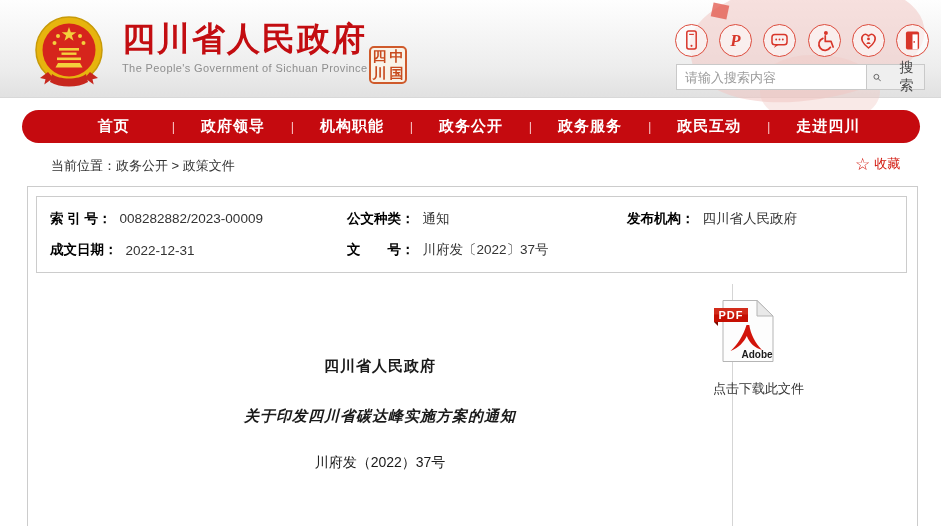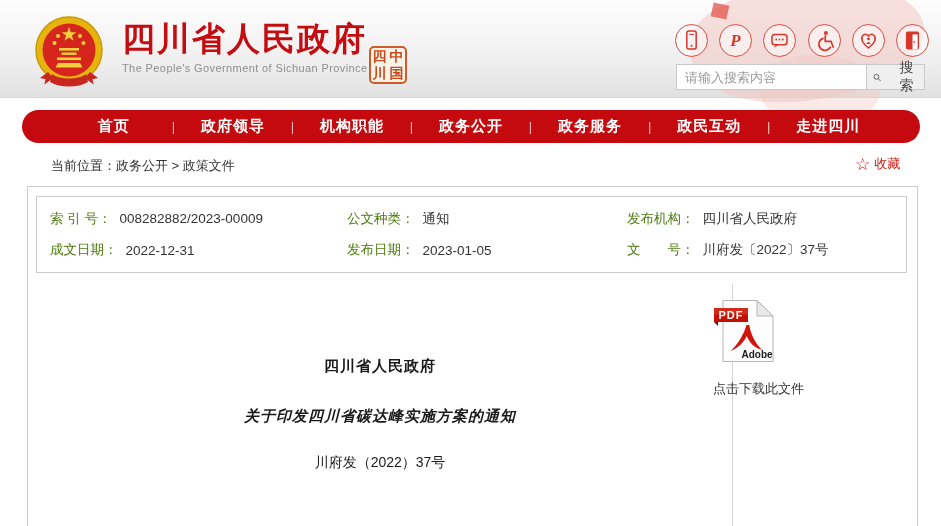--- a/index.html
+++ b/index.html
@@ -47,21 +47,21 @@
             color:#d2150b;cursor:pointer;text-decoration:none;}
   .star{font-size:17px;line-height:17px;}
   .fav-label{font-size:13px;}
   
   .container{position:absolute;left:27px;top:186px;width:889px;height:345px;box-sizing:content-box;
              border:1px solid #ccc;background:#fff;}
   .meta-box{position:absolute;left:8px;top:9px;width:871px;height:77px;box-sizing:border-box;
             border:1px solid #ccc;display:grid;grid-template-columns:297px 280px 1fr;
             grid-template-rows:1fr 1fr;padding:6px 0;}
   .meta-cell{display:flex;align-items:center;padding-left:13px;font-size:13.5px;}
-  .meta-label{font-weight:normal;color:#4d7c0f;white-space:pre;margin-right:8px;}
+  .meta-label{font-weight:bold;color:#000000;white-space:pre;margin-right:8px;}
   .meta-value{color:#333;}
   .divider{position:absolute;left:704px;top:97px;width:1px;height:248px;background:#d5d5d5;}
   .article{position:absolute;left:0;top:0;width:704px;height:345px;}
   .a-line{position:absolute;left:0;width:704px;text-align:center;color:#1a1a1a;}
   .a-org{top:170px;font-size:15px;font-weight:bold;letter-spacing:1px;}
   .a-title{top:220px;font-size:15px;font-weight:bold;letter-spacing:1px;font-style:italic;}
   .a-docno{top:267px;font-size:14px;}
   .sidebar{position:absolute;left:685px;top:112px;width:184px;}
   .pdf-link{display:inline-block;cursor:pointer;text-decoration:none;}
   .dl-text{margin-top:13px;font-size:13px;color:#333;cursor:pointer;display:block;text-decoration:none;}
@@ -200,24 +200,20 @@
       </div>
       <div class="meta-cell">
         <span class="meta-label">发布机构：</span>
         <span class="meta-value">四川省人民政府</span>
       </div>
       <div class="meta-cell">
         <span class="meta-label">成文日期：</span>
         <span class="meta-value">2022-12-31</span>
       </div>
       <div class="meta-cell">
-        <span class="meta-label">发布日期：</span>
-        <span class="meta-value">2023-01-05</span>
-      </div>
-      <div class="meta-cell">
         <span class="meta-label">文　　号：</span>
         <span class="meta-value">川府发〔2022〕37号</span>
       </div>
     </div>
 
     <div class="divider"></div>
 
     <div class="article">
       <div class="a-line a-org">四川省人民政府</div>
       <div class="a-line a-title">关于印发四川省碳达峰实施方案的通知</div>

